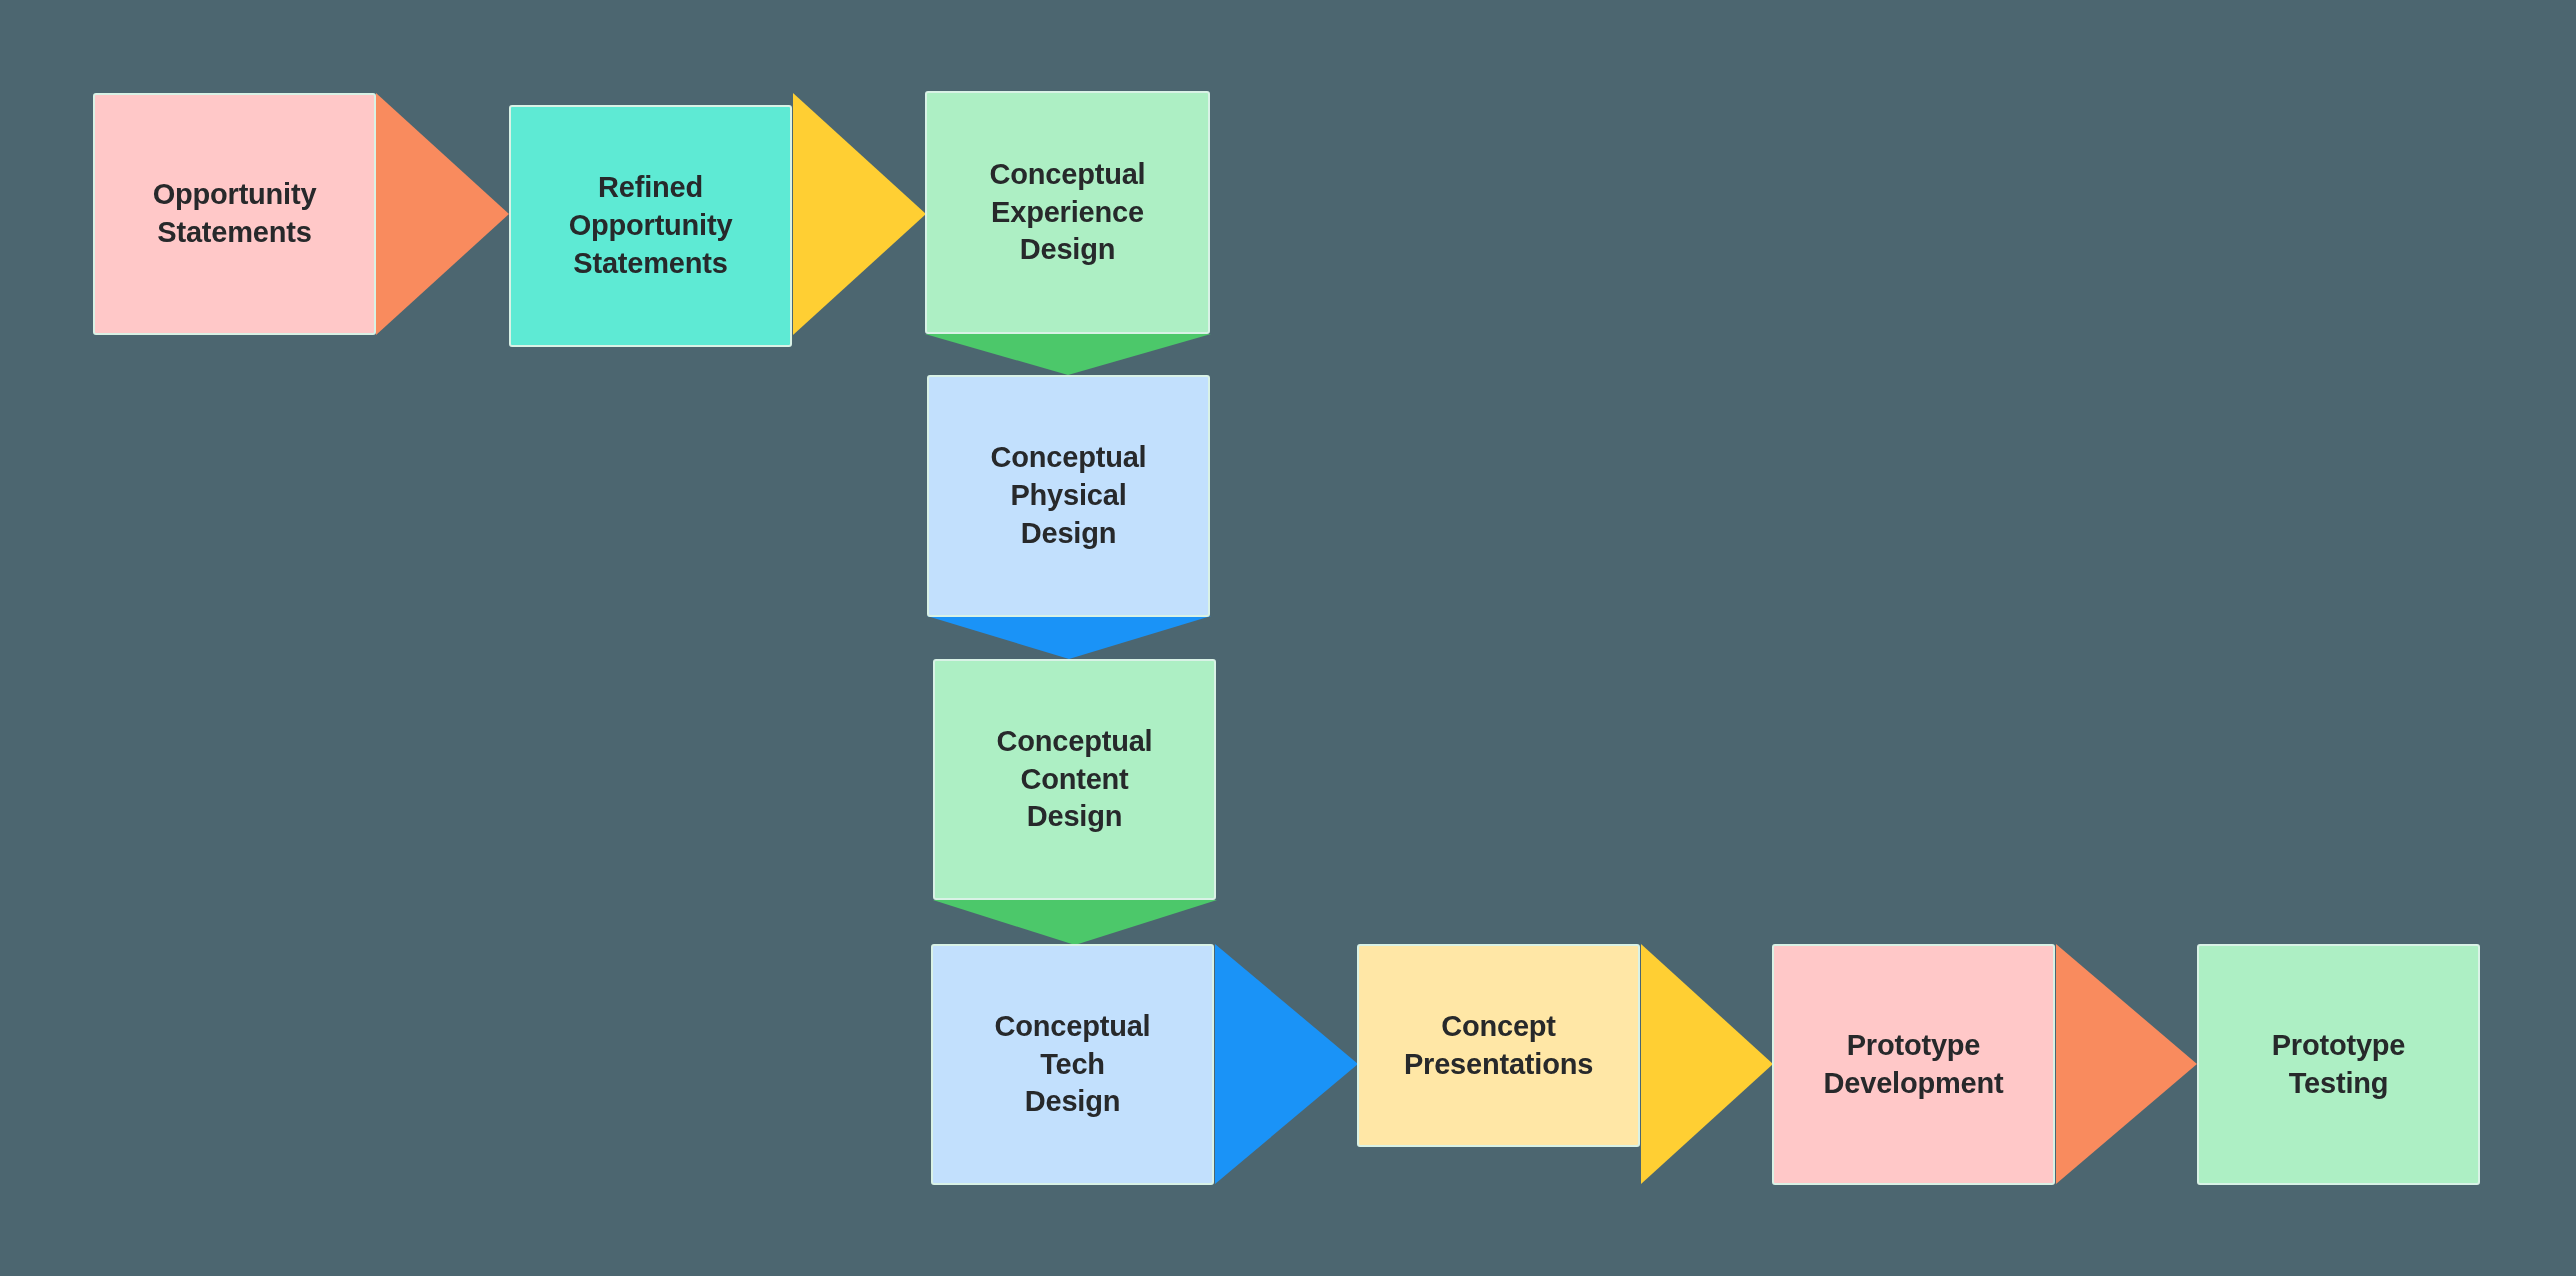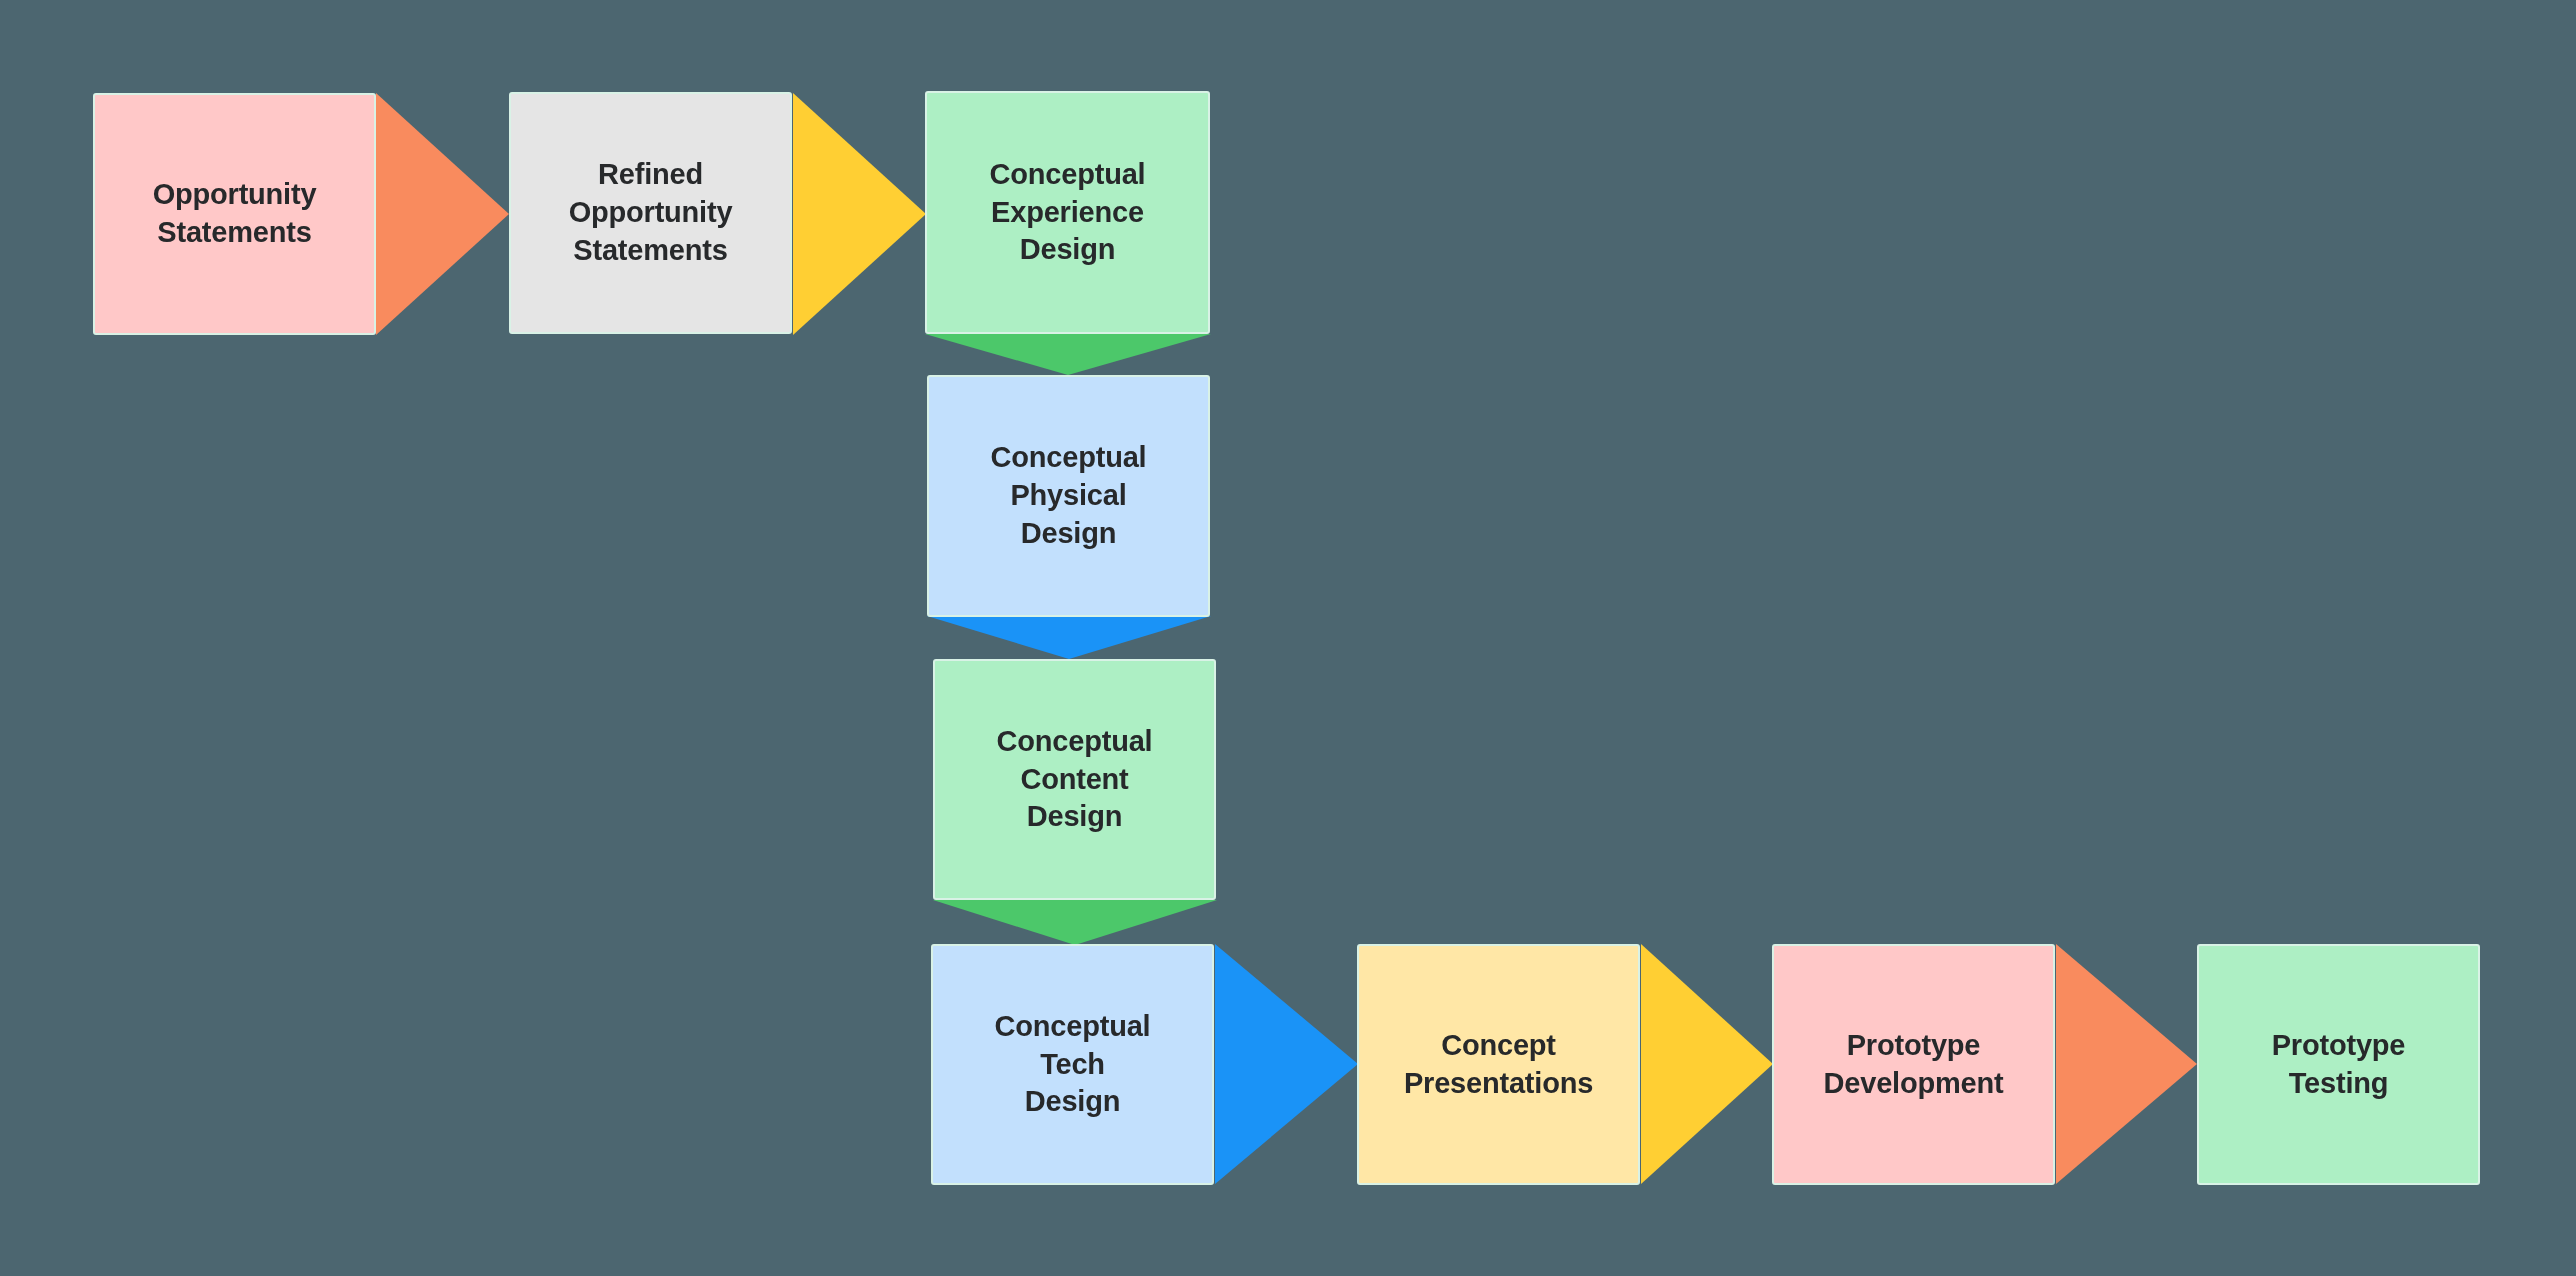--- a/index.html
+++ b/index.html
@@ -67,21 +67,21 @@
     <div class="arrow arrow-down" style="left: 925px; top: 334px; border-left-width: 143px; border-right-width: 143px; border-top-width: 41px; border-top-color: rgb(76, 200, 106);"></div>
     <div class="arrow arrow-down" style="left: 927px; top: 616px; border-left-width: 142px; border-right-width: 142px; border-top-width: 43px; border-top-color: rgb(26, 147, 247);"></div>
     <div class="arrow arrow-down" style="left: 933px; top: 900px; border-left-width: 142px; border-right-width: 142px; border-top-width: 45px; border-top-color: rgb(76, 200, 106);"></div>
     <div class="arrow arrow-right" style="left: 1215px; top: 944px; border-top-width: 120px; border-bottom-width: 120px; border-left-width: 143px; border-left-color: rgb(26, 147, 247);"></div>
     <div class="arrow arrow-right" style="left: 1641px; top: 944px; border-top-width: 120px; border-bottom-width: 120px; border-left-width: 132px; border-left-color: rgb(255, 207, 51);"></div>
     <div class="arrow arrow-right" style="left: 2056px; top: 944px; border-top-width: 120px; border-bottom-width: 120px; border-left-width: 141px; border-left-color: rgb(249, 139, 94);"></div>
     <div class="node" style="left: 93px; top: 93px; width: 283px; height: 242px; background: rgb(255, 200, 200); border-color: rgb(217, 242, 230);">
       <span class="node-label">Opportunity
 Statements</span>
     </div>
-    <div class="node" style="left: 509px; top: 92px; width: 283px; height: 242px; background: #e5e5e5; border-color: rgb(217, 242, 230); justify-content: center;">
+    <div class="node" style="left: 509px; top: 105px; width: 283px; height: 242px; background: #5eead4; border-color: rgb(217, 242, 230); justify-content: center;">
       <span class="node-label">Refined
 Opportunity
 Statements</span>
     </div>
     <div class="node" style="left: 925px; top: 91px; width: 285px; height: 243px; background: rgb(173, 239, 196); border-color: rgb(217, 242, 230);">
       <span class="node-label">Conceptual
 Experience
 Design</span>
     </div>
     <div class="node" style="left: 927px; top: 375px; width: 283px; height: 242px; background: rgb(194, 224, 253); border-color: rgb(217, 242, 230);">
@@ -92,21 +92,21 @@
     <div class="node" style="left: 933px; top: 659px; width: 283px; height: 241px; background: rgb(173, 239, 196); border-color: rgb(217, 242, 230);">
       <span class="node-label">Conceptual
 Content
 Design</span>
     </div>
     <div class="node" style="left: 931px; top: 944px; width: 283px; height: 241px; background: rgb(194, 224, 253); border-color: rgb(217, 242, 230);">
       <span class="node-label">Conceptual
 Tech
 Design</span>
     </div>
-    <div class="node" style="left: 1357px; top: 944px; width: 283px; height: 241px; background: rgb(255, 231, 166); border-color: rgb(217, 242, 230);">
+    <div class="node" style="left: 1357px; top: 944px; width: 283px; height: 203px; background: rgb(255, 231, 166); border-color: rgb(217, 242, 230);">
       <span class="node-label">Concept
 Presentations</span>
     </div>
     <div class="node" style="left: 1772px; top: 944px; width: 283px; height: 241px; background: rgb(255, 200, 200); border-color: rgb(217, 242, 230);">
       <span class="node-label">Prototype
 Development</span>
     </div>
     <div class="node" style="left: 2197px; top: 944px; width: 283px; height: 241px; background: rgb(173, 239, 196); border-color: rgb(217, 242, 230);">
       <span class="node-label">Prototype
 Testing</span>

